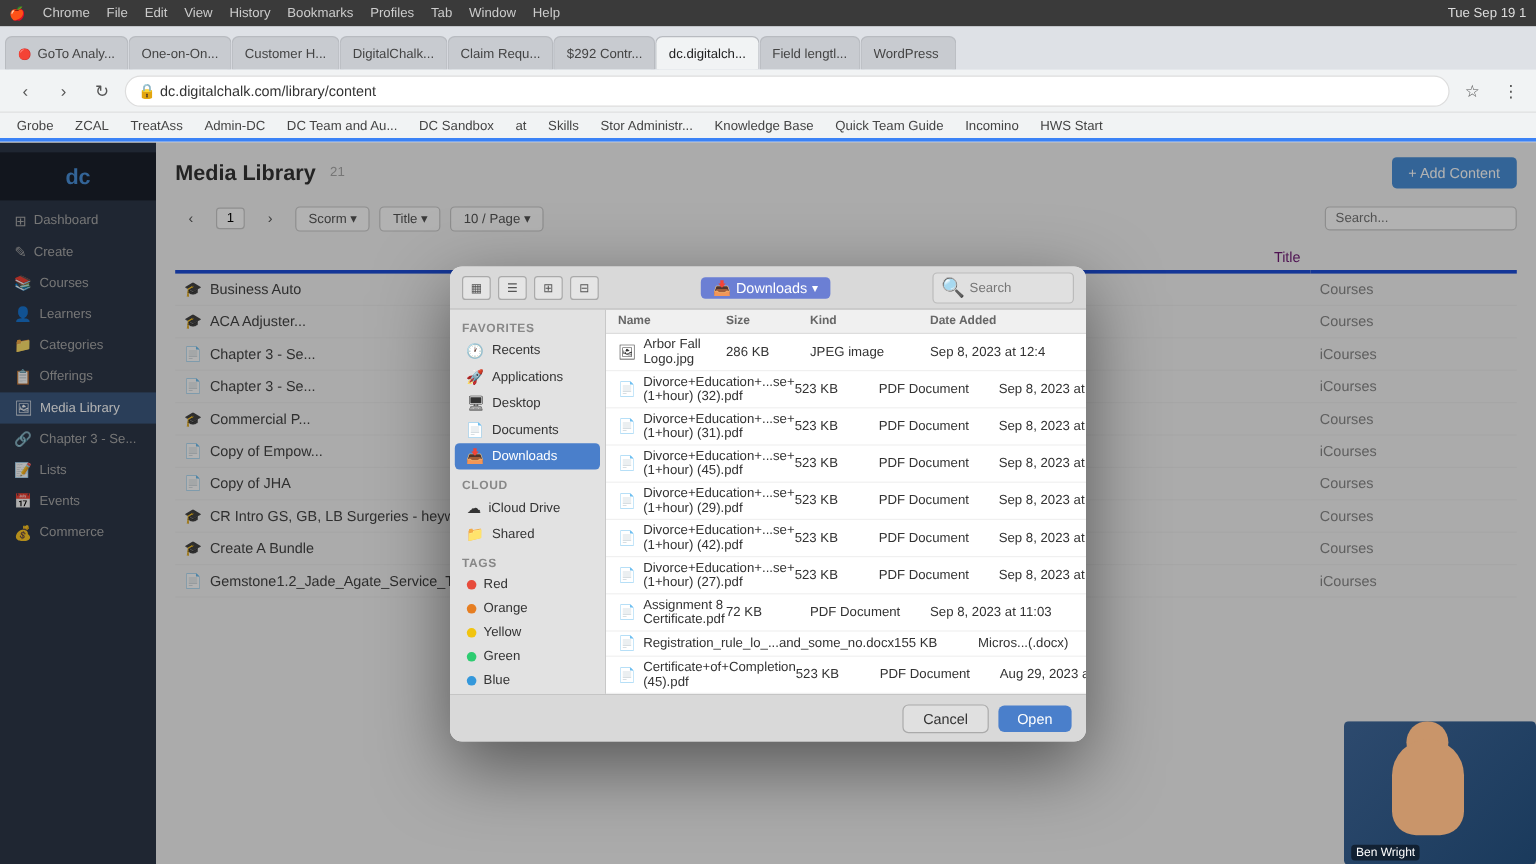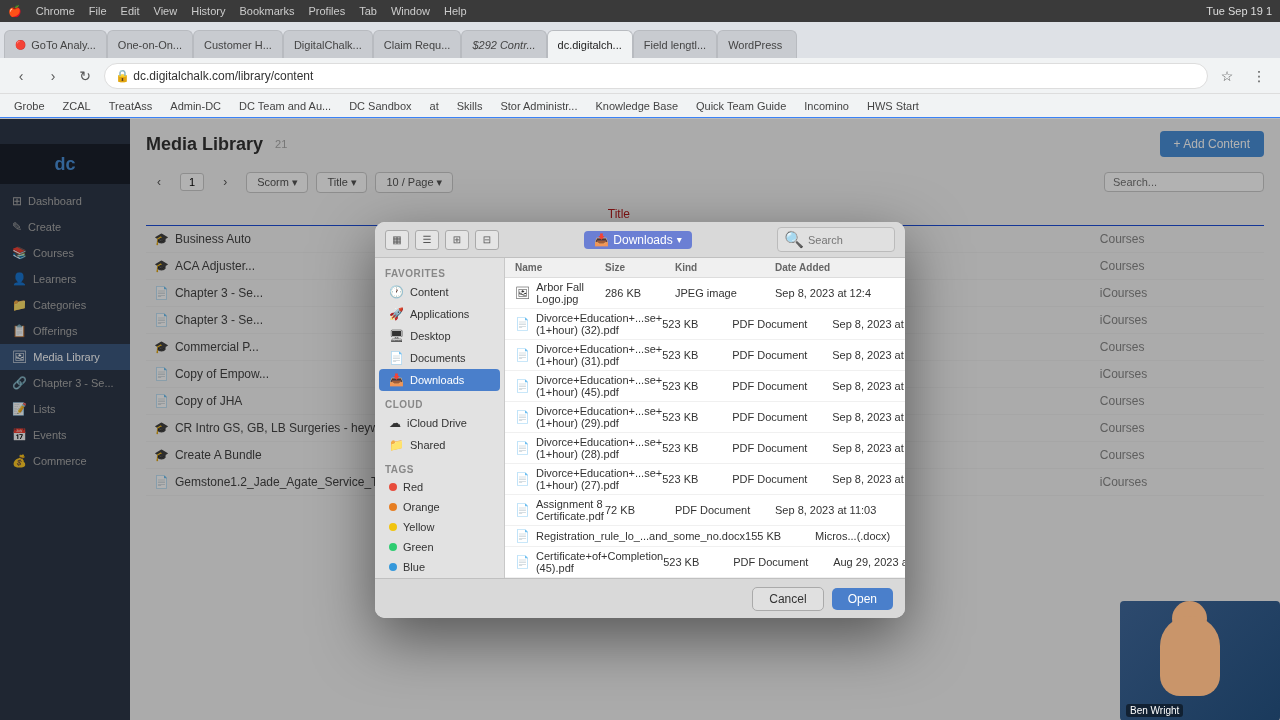--- a/index.html
+++ b/index.html
@@ -96,21 +96,21 @@
     }
     .bookmarks-bar {
       height: 24px;
       background: #f1f3f4;
       display: flex;
       align-items: center;
       padding: 0 8px;
       gap: 6px;
       font-size: 11px;
       color: #444;
-      border-bottom: 1px solid #3b82f6;
+      border-bottom: 3px solid #3b82f6;
       overflow: hidden;
     }
     .bm-item {
       padding: 2px 6px;
       border-radius: 3px;
       cursor: pointer;
       white-space: nowrap;
       font-size: 11px;
     }
 
@@ -121,21 +121,21 @@
       background: #f5f5f5;
       position: relative;
     }
 
     
     .sidebar {
       width: 130px;
       background: #2d3748;
       color: #ccc;
       font-size: 11px;
-      padding: 25px 0;
+      padding: 8px 0;
       flex-shrink: 0;
     }
     .sidebar-logo {
       height: 40px;
       background: #1a202c;
       display: flex;
       align-items: center;
       justify-content: center;
       margin-bottom: 4px;
     }
@@ -198,24 +198,24 @@
       font-size: 11px;
       color: #555;
     }
 
     .content-table {
       width: 100%;
       border-collapse: collapse;
       font-size: 12px;
     }
     .content-table th {
-      text-align: center;
+      text-align: right;
       padding: 4px 8px;
-      border-bottom: 1px solid #1d4ed8;
-      color: #b91c1c;
+      border-bottom: 3px solid #1d4ed8;
+      color: #701a75;
       font-weight: 500;
     }
     .content-table td {
       padding: 6px 8px;
       border-bottom: 1px solid #eee;
       color: #444;
     }
 
     
     .overlay {
@@ -486,21 +486,21 @@
     <div class="chrome-tab">
       <span style="overflow:hidden;text-overflow:ellipsis;">Customer H...</span>
     </div>
     <div class="chrome-tab">
       <span style="overflow:hidden;text-overflow:ellipsis;">DigitalChalk...</span>
     </div>
     <div class="chrome-tab">
       <span style="overflow:hidden;text-overflow:ellipsis;">Claim Requ...</span>
     </div>
     <div class="chrome-tab">
-      <span style="overflow:hidden;text-overflow:ellipsis;font-style:italic;">$292 Contr...</span>
+      <span style="overflow:hidden;text-overflow:ellipsis;">$292 Contr...</span>
     </div>
     <div class="chrome-tab active">
       <span style="overflow:hidden;text-overflow:ellipsis;">dc.digitalch...</span>
     </div>
     <div class="chrome-tab">
       <span style="overflow:hidden;text-overflow:ellipsis;">Field lengtl...</span>
     </div>
     <div class="chrome-tab">
       <span style="overflow:hidden;text-overflow:ellipsis;">WordPress</span>
     </div>
@@ -701,21 +701,21 @@
         </div>
       </div>
 
       <div class="fp-body">
 
         <div class="fp-sidebar">
           <div class="fp-sidebar-section">
             <div class="fp-sidebar-header">Favorites</div>
             <div class="fp-sidebar-item">
               <span class="fp-sidebar-icon">🕐</span>
-              <span>Content</span>
+              <span>Recents</span>
             </div>
             <div class="fp-sidebar-item">
               <span class="fp-sidebar-icon">🚀</span>
               <span>Applications</span>
             </div>
             <div class="fp-sidebar-item">
               <span class="fp-sidebar-icon">🖥</span>
               <span>Desktop</span>
             </div>
             <div class="fp-sidebar-item">
@@ -820,21 +820,21 @@
         <span class="fp-file-icon">📄</span>
         <span>Divorce+Education+...se+(1+hour) (29).pdf</span>
       </div>
       <span>523 KB</span>
       <span>PDF Document</span>
       <span>Sep 8, 2023 at 12:44</span>
     </div>
               <div class="fp-file-row">
       <div class="fp-file-name">
         <span class="fp-file-icon">📄</span>
-        <span>Divorce+Education+...se+(1+hour) (28).pdf</span>
+        <span>Divorce+Education+...se+(1+hour) (42).pdf</span>
       </div>
       <span>523 KB</span>
       <span>PDF Document</span>
       <span>Sep 8, 2023 at 12:44</span>
     </div>
               <div class="fp-file-row">
       <div class="fp-file-name">
         <span class="fp-file-icon">📄</span>
         <span>Divorce+Education+...se+(1+hour) (27).pdf</span>
       </div>

